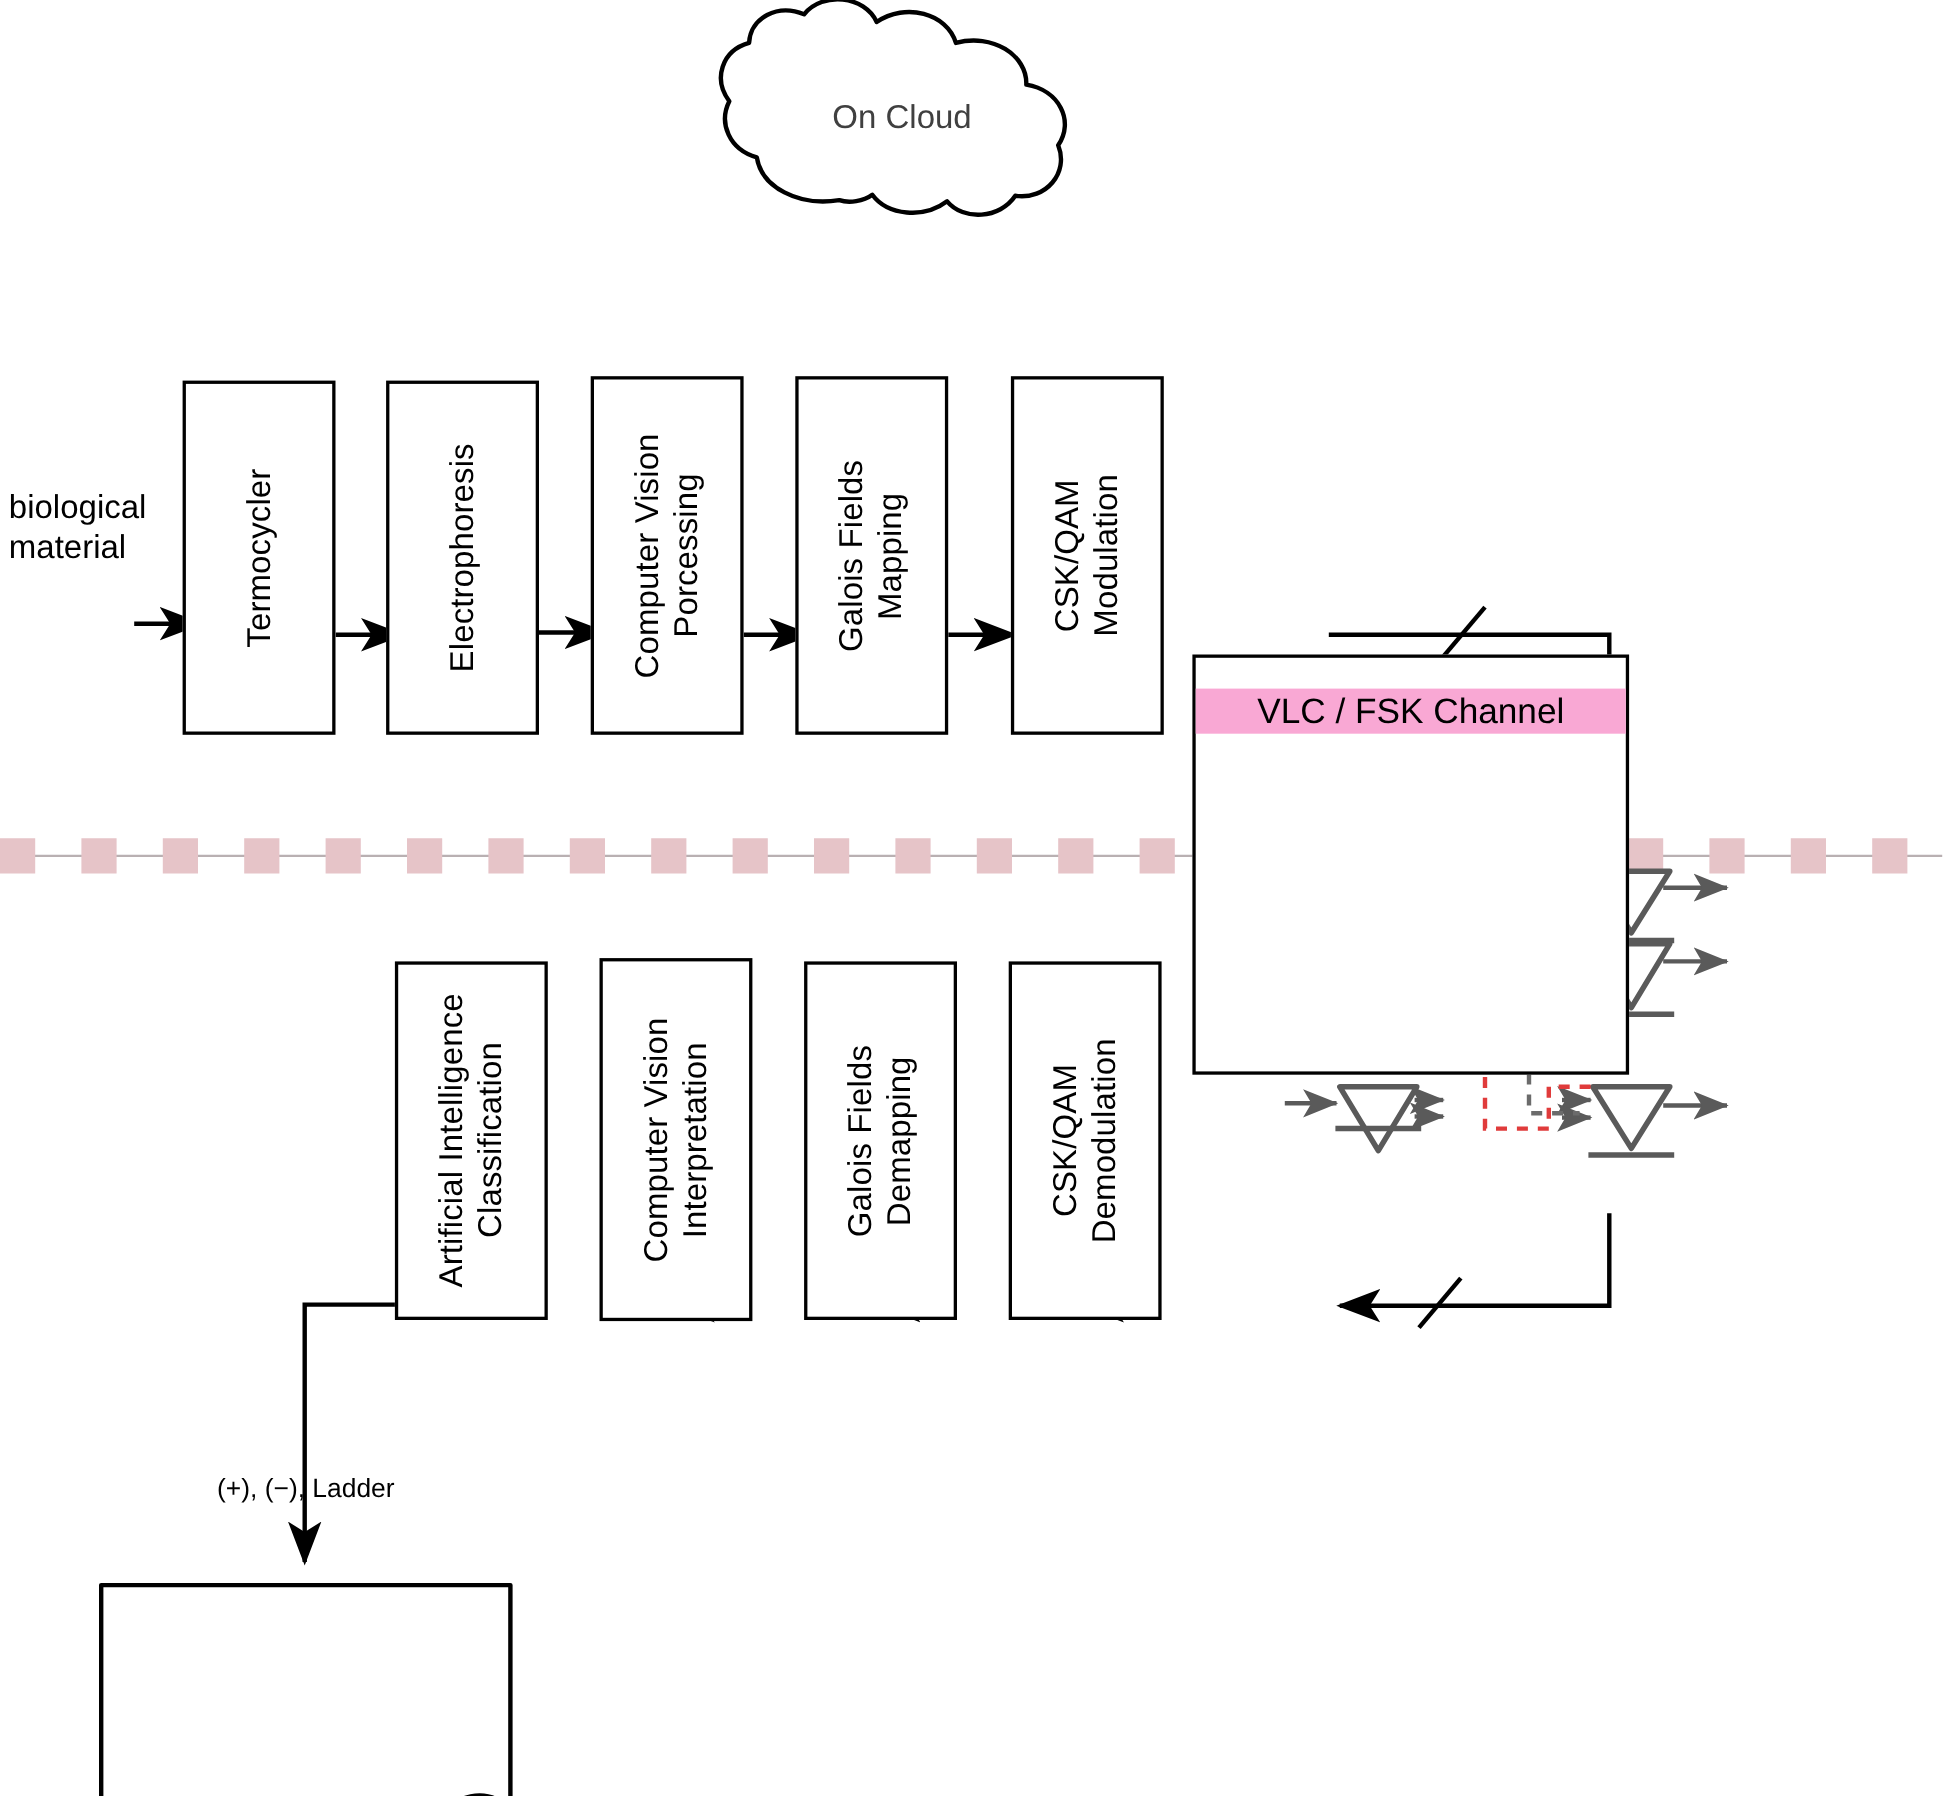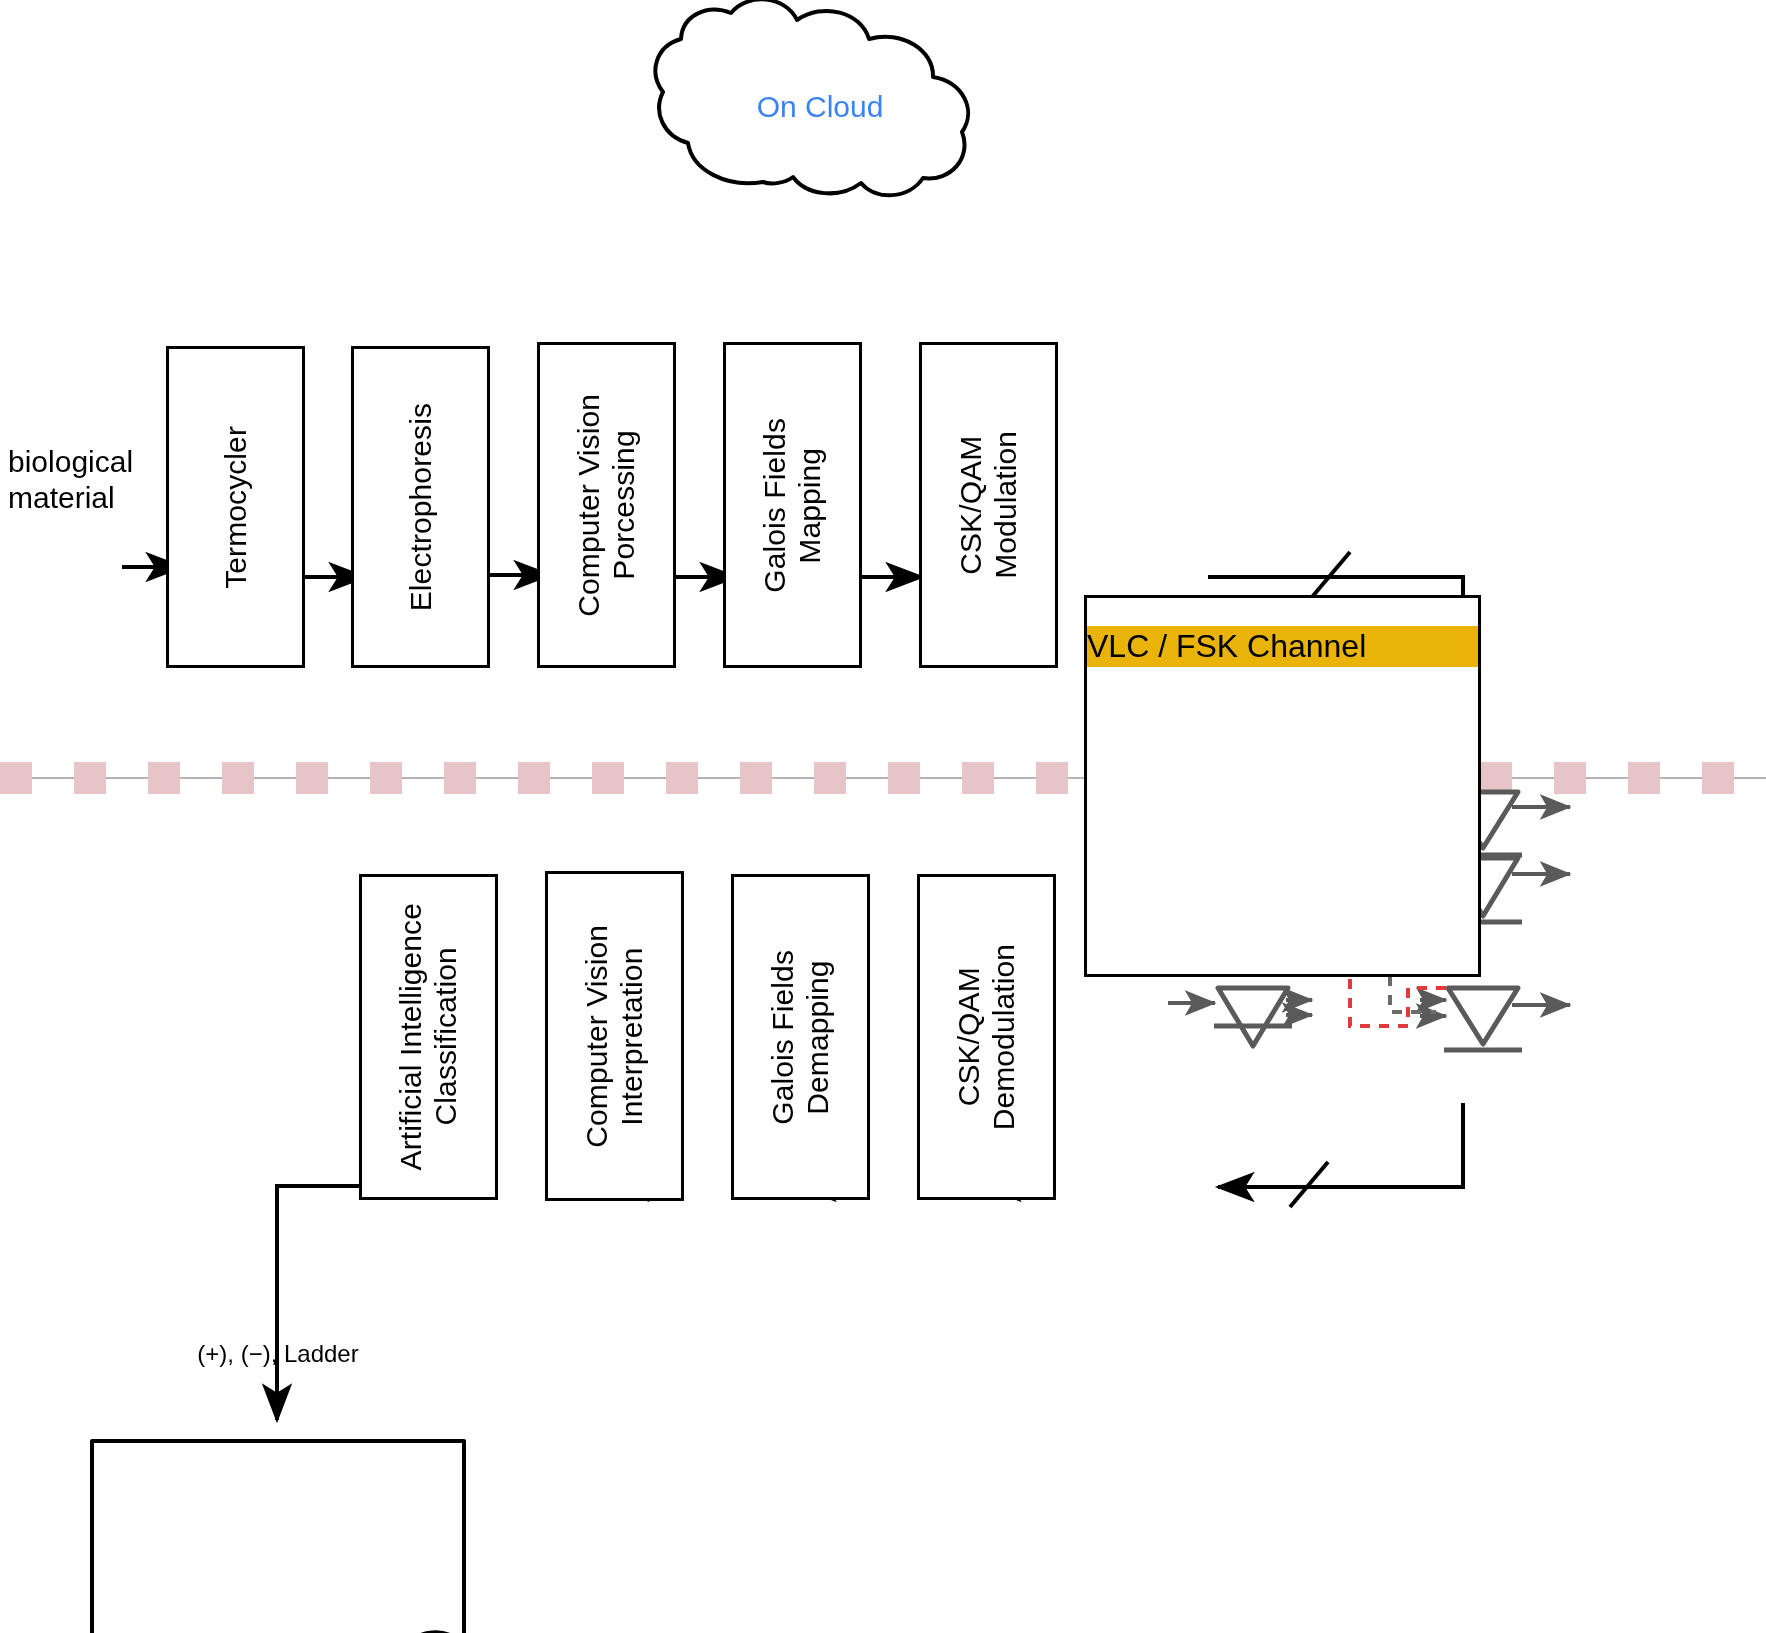--- a/index.html
+++ b/index.html
@@ -55,29 +55,30 @@
     position: absolute;
     border: 3px solid #000000;
     background: #ffffff;
     box-sizing: border-box;
   }
   .channel-title {
     position: absolute;
     left: 0;
     right: 0;
     top: 28px;
+    text-align: center;
     font-size: 32px;
     color: #000000;
-    background: #eab308;
+    background: #f9a8d4;
     padding: 2px 0;
   }
   .cloud-text {
     position: absolute;
     font-size: 30px;
-    color: #3b82f6;
+    color: #404040;
     text-align: center;
     width: 100%;
     left: 0;
   }
   .doc-text {
     position: absolute;
     font-size: 24px;
     color: #000000;
     text-align: center;
   }

